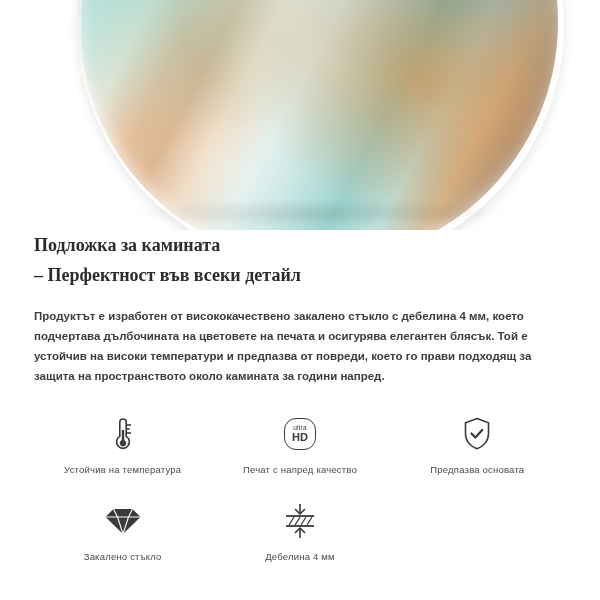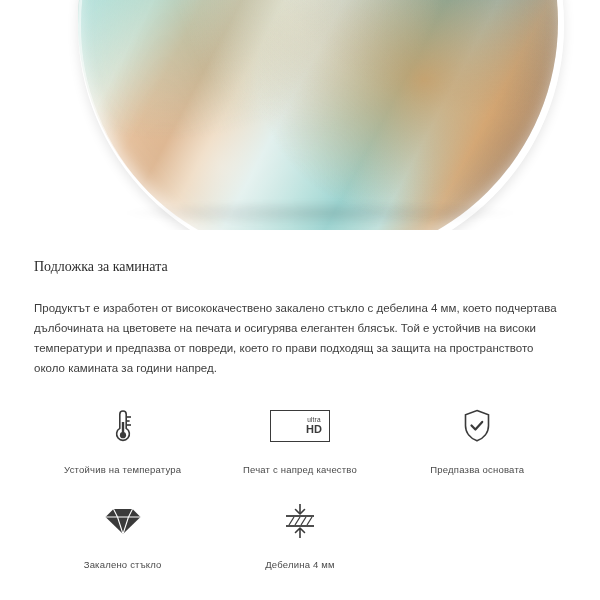--- a/index.html
+++ b/index.html
@@ -89,35 +89,36 @@
     filter: blur(2px);
   }
 
   
   .content {
     position: relative;
     padding: 0 34px;
   }
   .headline {
     font-family: "Liberation Serif", serif;
-    font-size: 14px;
+    font-size: 18px;
     line-height: 30px;
     color: #2c2c2c;
-    margin-top: 22px;
-    font-weight: 400;
+    margin-top: 0;
+    font-weight: 700;
   }
   .headline .l2 {
     display: block;
   }
   .body-copy {
     margin-top: 16px;
     font-size: 11.5px;
     line-height: 20px;
     color: #3d3d3d;
     max-width: 530px;
+    font-weight: bold;
   }
 
   
   .features {
     margin-top: 26px;
     display: grid;
     grid-template-columns: repeat(3, 1fr);
     row-gap: 24px;
     text-align: center;
   }
@@ -128,57 +129,57 @@
     justify-content: flex-start;
   }
   .feature-icon {
     height: 44px;
     display: flex;
     align-items: center;
     justify-content: center;
     color: #3a3a3a;
   }
   .feature-label {
-    margin-top: 16px;
+    margin-top: 8px;
     font-size: 9.5px;
     color: #4a4a4a;
     letter-spacing: 0.2px;
   }
 
   
   .ultrahd {
     width: 30px;
     height: 30px;
     border: 1.6px solid #3a3a3a;
-    border-radius: 0;
+    border-radius: 12px;
     display: flex;
     flex-direction: column;
     align-items: center;
     justify-content: center;
     line-height: 1;
-    padding-left: 28px;
   }
   .ultrahd .u1 { font-size: 6.5px; letter-spacing: .2px; }
   .ultrahd .u2 { font-size: 11px; font-weight: bold; margin-top: 1px; }
 </style>
 </head>
 <body>
 
 <div class="page">
 
   <div class="hero">
     <div class="hero-disc"></div>
     <div class="hero-disc-edge"></div>
     <div class="hero-shadow"></div>
   </div>
 
   <div class="content">
 
     <div class="headline">
       <span class="l1">Подложка за камината</span>
+      <span class="l2">– Перфектност във всеки детайл</span>
     </div>
 
     <p class="body-copy">Продуктът е изработен от висококачествено закалено стъкло с дебелина 4 мм, което подчертава дълбочината на цветовете на печата и осигурява елегантен блясък. Той е устойчив на високи температури и предпазва от повреди, което го прави подходящ за защита на пространството около камината за години напред.</p>
 
     <div class="features">
 
       <div class="feature">
         <div class="feature-icon">
           <svg width="26" height="40" viewBox="0 0 26 40" fill="none" stroke="#3a3a3a" stroke-width="1.6">
             <path d="M13 5a3.2 3.2 0 0 1 3.2 3.2v14.2a6.4 6.4 0 1 1-6.4 0V8.2A3.2 3.2 0 0 1 13 5z"></path>

